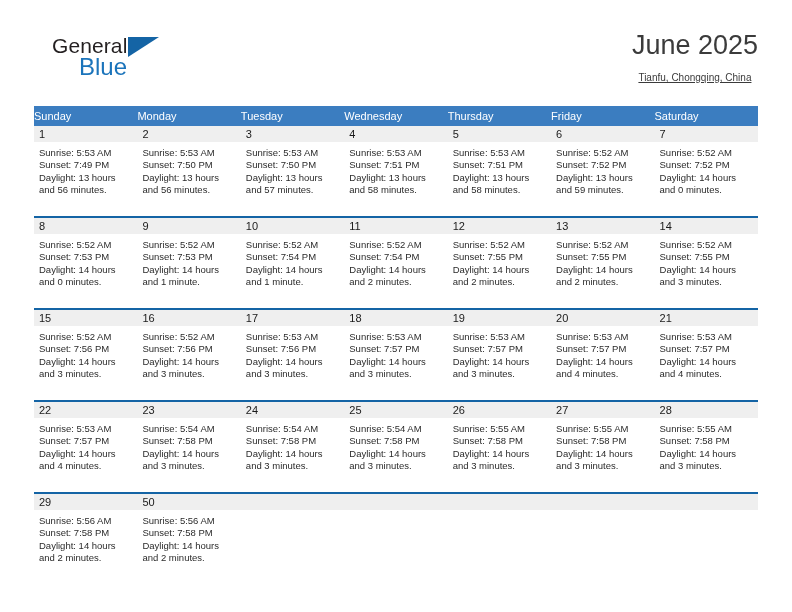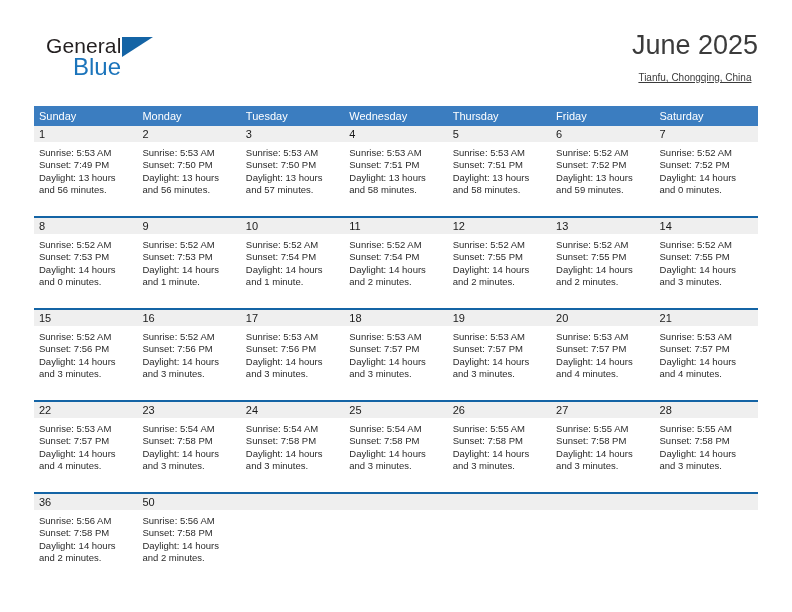--- a/index.html
+++ b/index.html
@@ -23,21 +23,21 @@
   
   .top-bar {
     position: absolute;
     left: 34px;
     top: 28px;
     right: 34px;
     height: 68px;
   }
   .logo {
     position: absolute;
-    left: 12px;
+    left: 18px;
     top: 6px;
     width: 180px;
     height: 56px;
   }
   .logo-general {
     font-size: 21px;
     color: #231f20;
     letter-spacing: 0.1px;
     line-height: 24px;
     display: block;
@@ -90,21 +90,20 @@
   .weekday-header {
     display: flex;
     background: #3b7dc0;
     height: 20px;
   }
   .weekday-cell {
     flex: 1 1 0;
     color: #ffffff;
     font-size: 11px;
     line-height: 20px;
-    padding-left: 5px;
     box-sizing: border-box;
     white-space: nowrap;
   }
   .week-row {
     display: flex;
     border-top: 2px solid #1464a5;
     margin-top: 8px;
     height: 82px;
   }
   .week-row.first { margin-top: 0; border-top: none; }
@@ -423,21 +422,21 @@
           <div>Sunrise: 5:55 AM</div>
           <div>Sunset: 7:58 PM</div>
           <div>Daylight: 14 hours</div>
           <div>and 3 minutes.</div>
         </div>
       </div>
     </div>
 
     <div class="week-row last">
       <div class="day-cell">
-        <div class="day-number-band">36</div>
+        <div class="day-number-band">29</div>
         <div class="day-body">
           <div>Sunrise: 5:56 AM</div>
           <div>Sunset: 7:58 PM</div>
           <div>Daylight: 14 hours</div>
           <div>and 2 minutes.</div>
         </div>
       </div>
       <div class="day-cell">
         <div class="day-number-band">50</div>
         <div class="day-body">

